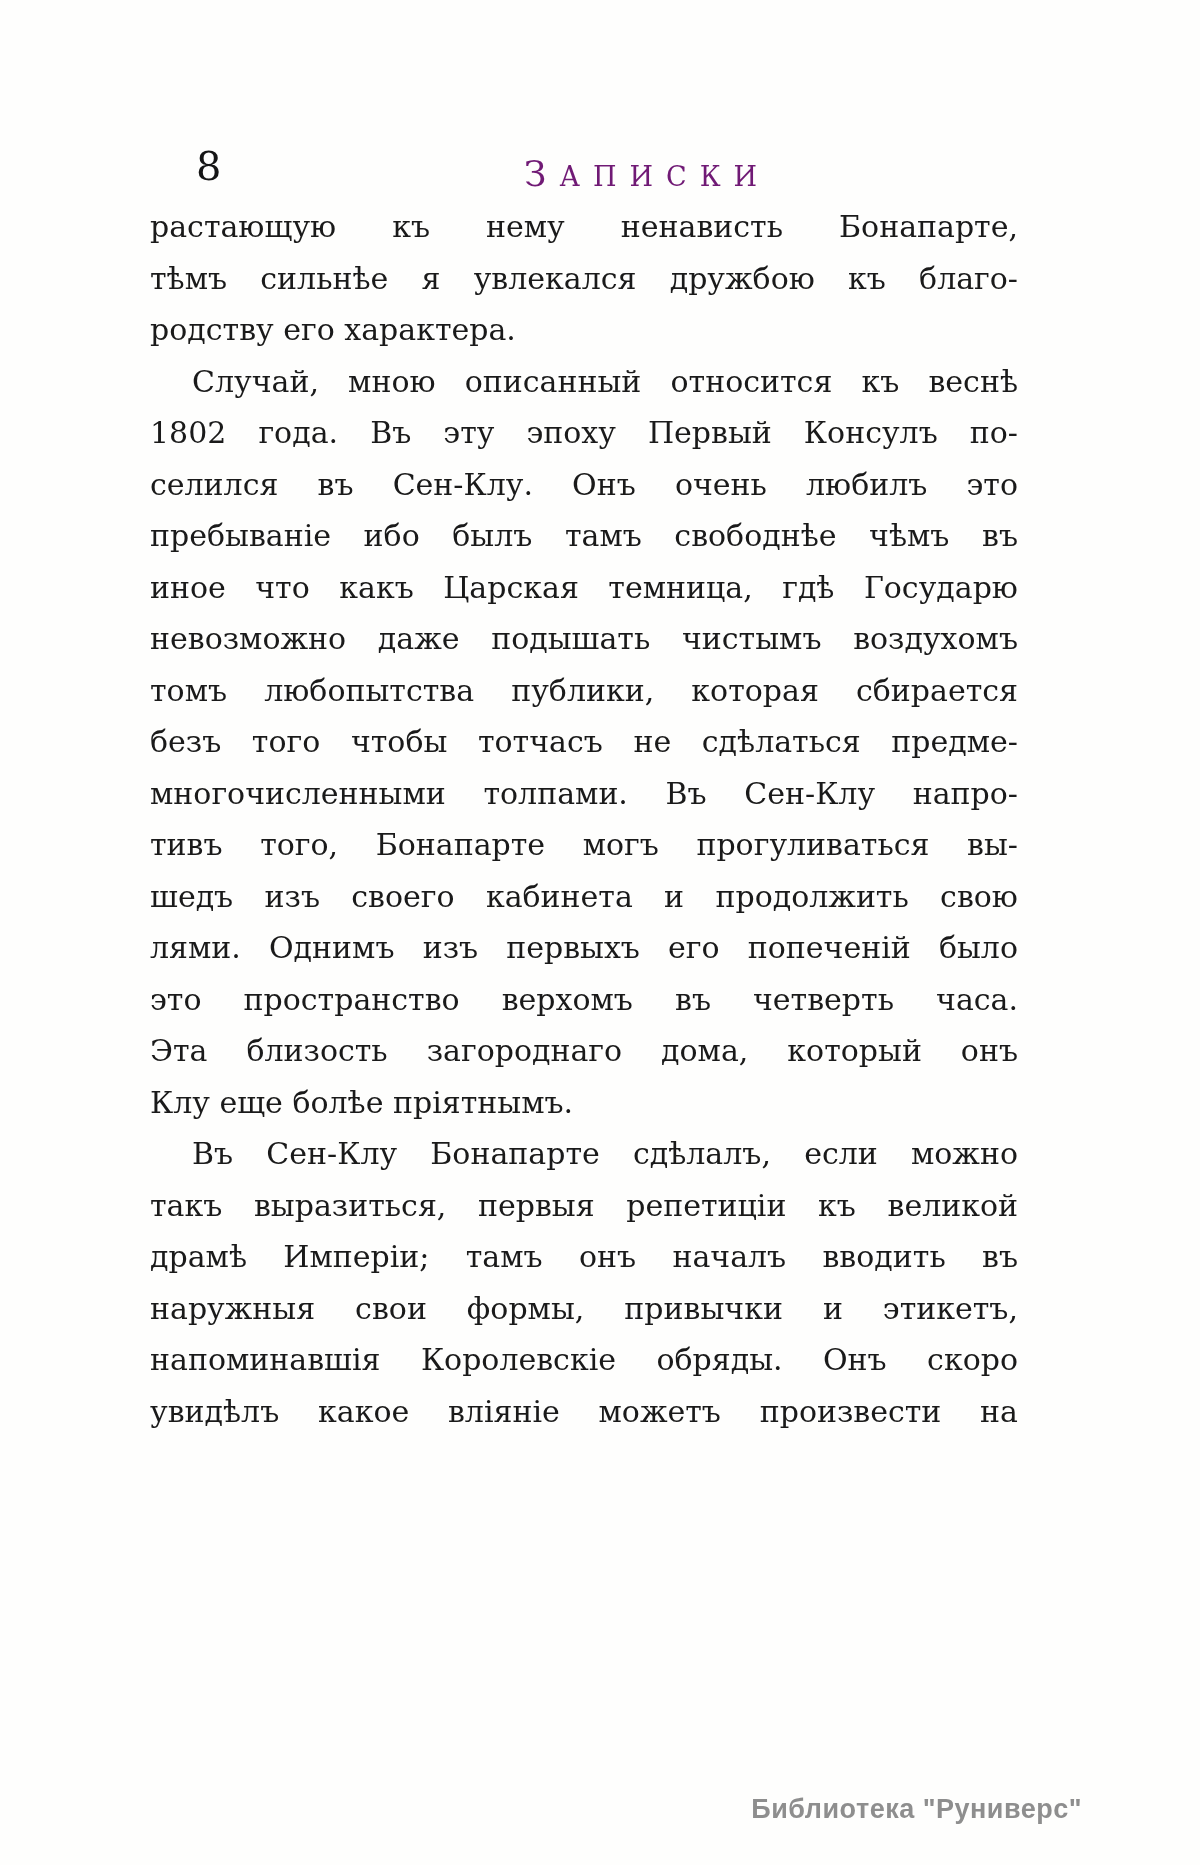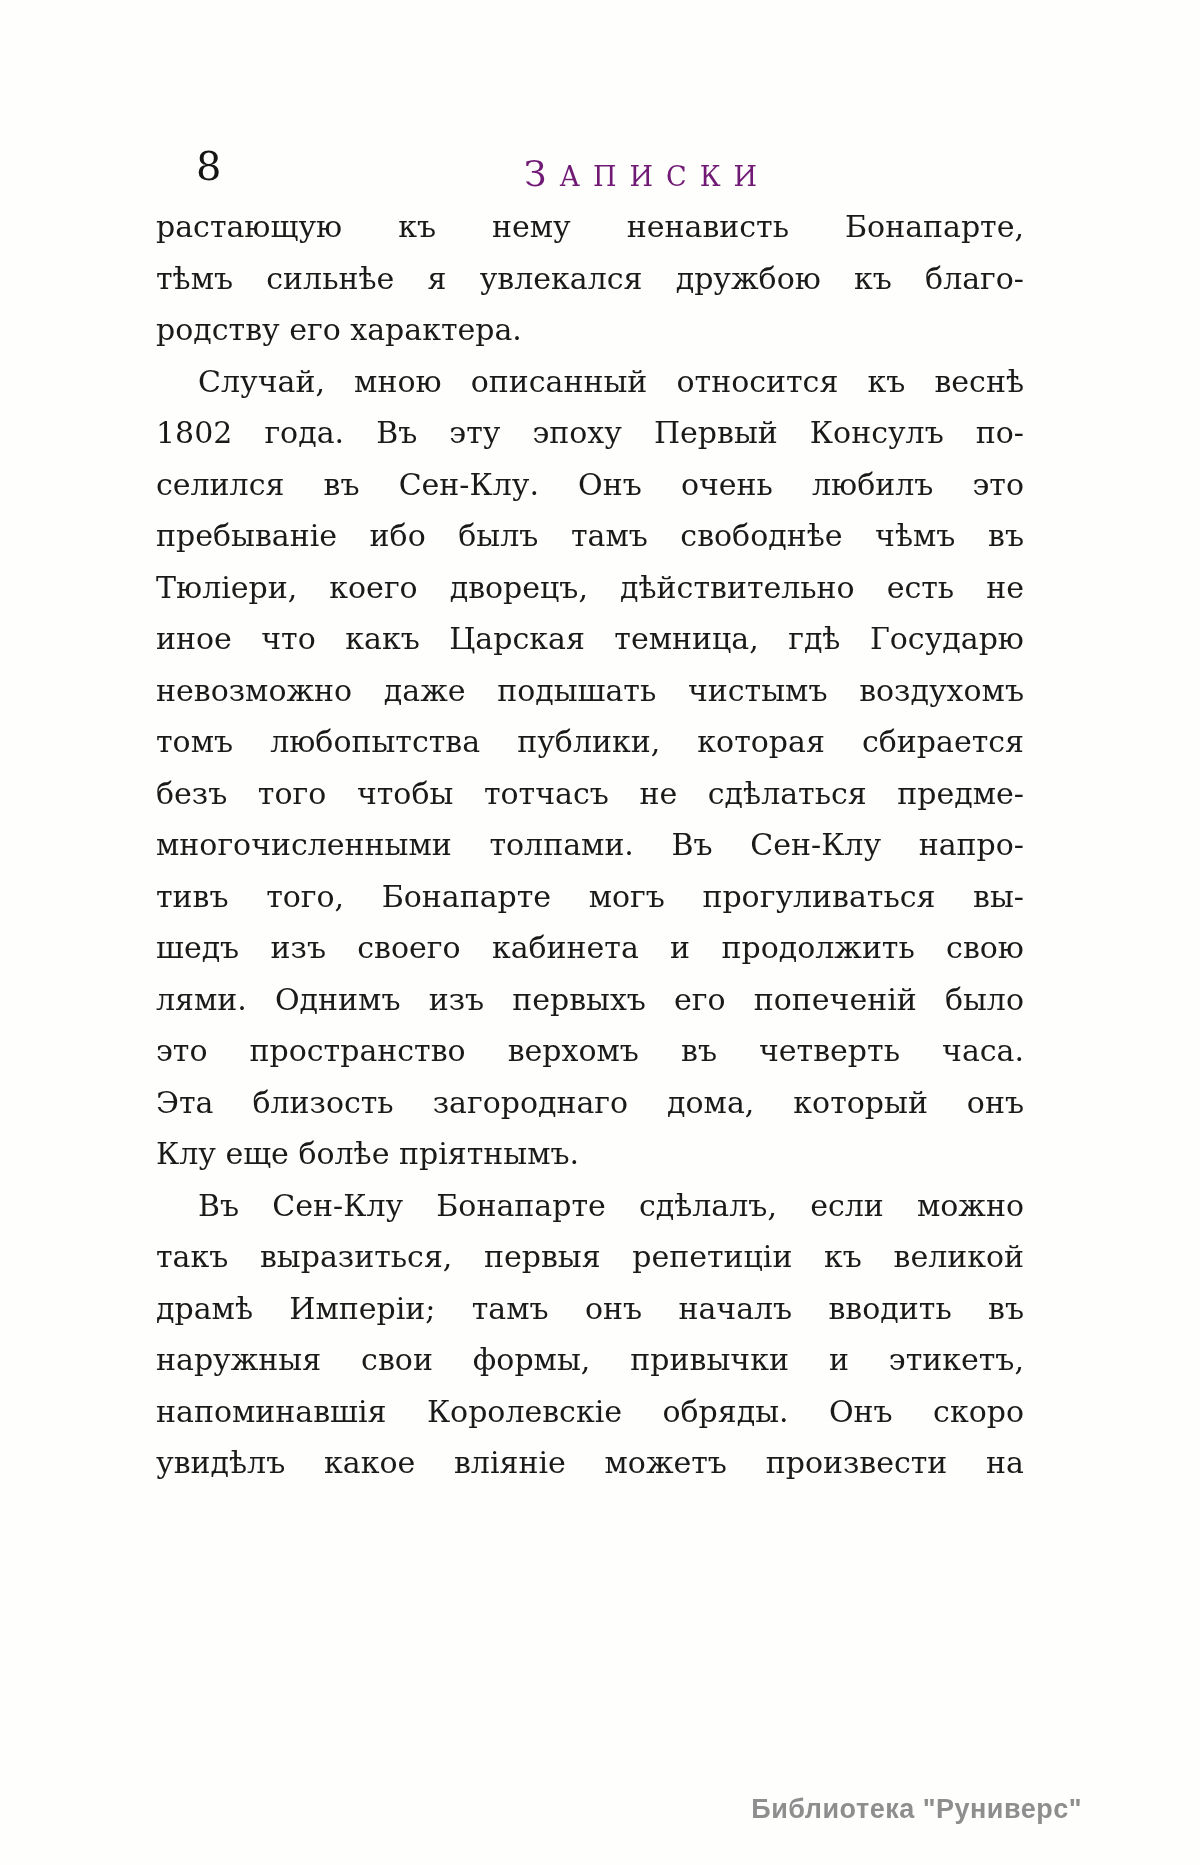--- a/index.html
+++ b/index.html
@@ -31,21 +31,21 @@
     letter-spacing: 13px;
     color: #701a75;
     line-height: 1;
     white-space: nowrap;
   }
   .running-title::first-letter {
     font-size: 36px;
   }
   .text-block {
     position: absolute;
-    left: 156px;
+    left: 150px;
     top: 201px;
     width: 868px;
     color: #1a1a1a;
     font-size: 30px;
   }
   .line {
     line-height: 51.5px;
     height: 51.5px;
     text-align: justify;
     text-align-last: left;
@@ -79,21 +79,20 @@
   <div class="running-title">ЗАПИСКИ</div>
 
   <div class="text-block">
       <div class="line just">растающую къ нему ненависть Бонапарте,</div>
       <div class="line just">тѣмъ сильнѣе я увлекался дружбою къ благо-</div>
       <div class="line">родству его характера.</div>
       <div class="line indent just">Случай, мною описанный относится къ веснѣ</div>
       <div class="line just">1802 года. Въ эту эпоху Первый Консулъ по-</div>
       <div class="line just">селился въ Сен-Клу. Онъ очень любилъ это</div>
       <div class="line just">пребываніе ибо былъ тамъ свободнѣе чѣмъ въ</div>
-      <div class="line just">Тюліери, коего дворецъ, дѣйствительно есть не</div>
       <div class="line just">иное что какъ Царская темница, гдѣ Государю</div>
       <div class="line just">невозможно даже подышать чистымъ воздухомъ</div>
       <div class="line just">томъ любопытства публики, которая сбирается</div>
       <div class="line just">безъ того чтобы тотчасъ не сдѣлаться предме-</div>
       <div class="line just">многочисленными толпами. Въ Сен-Клу напро-</div>
       <div class="line just">тивъ того, Бонапарте могъ прогуливаться вы-</div>
       <div class="line just">шедъ изъ своего кабинета и продолжить свою</div>
       <div class="line just">лями. Однимъ изъ первыхъ его попеченій было</div>
       <div class="line just">это пространство верхомъ въ четверть часа.</div>
       <div class="line just">Эта близость загороднаго дома, который онъ</div>

